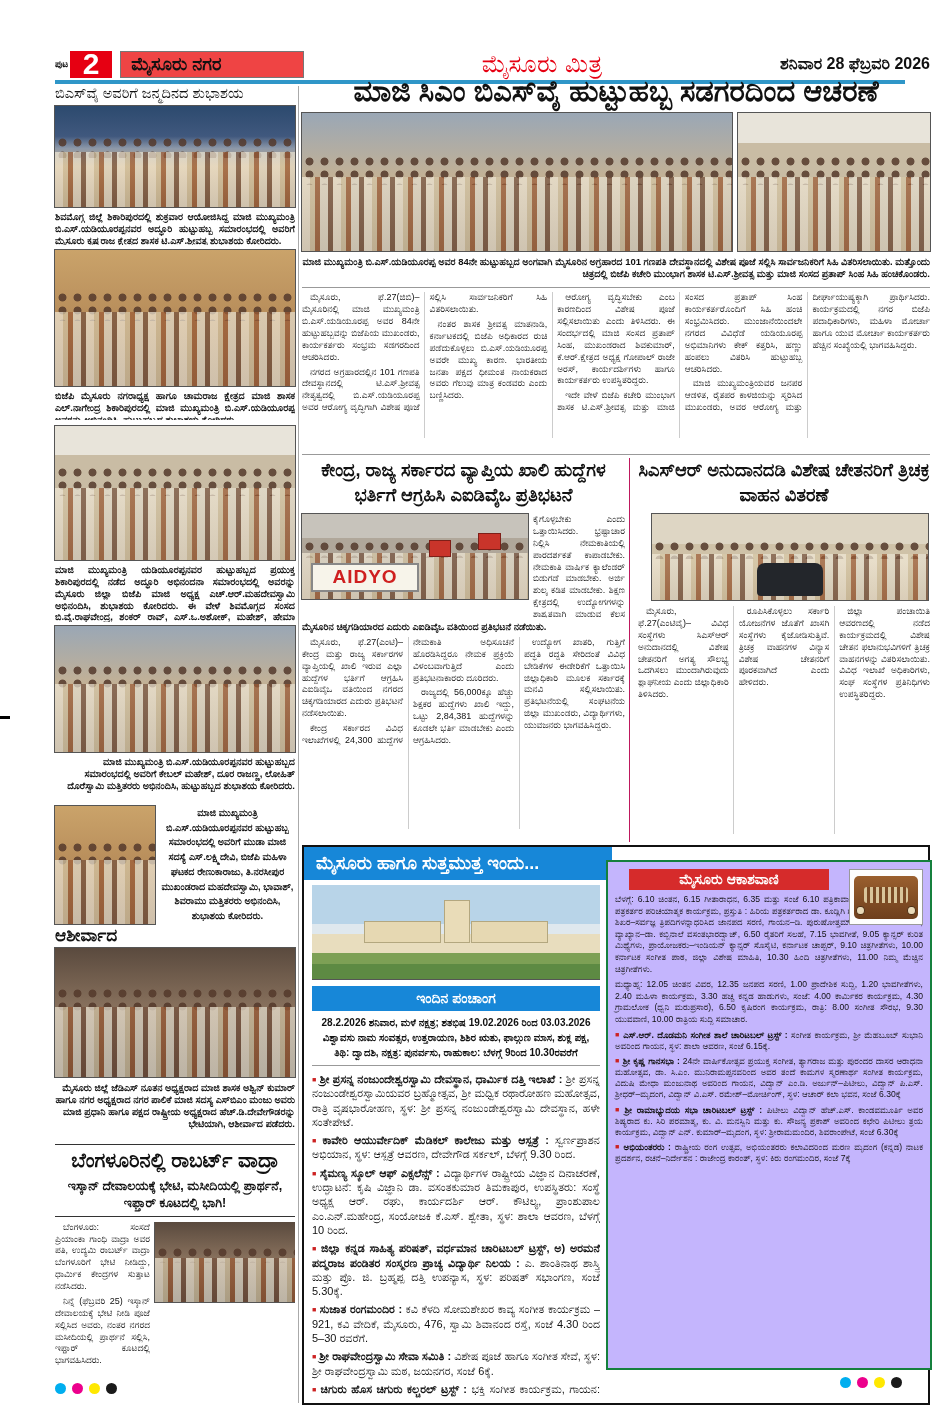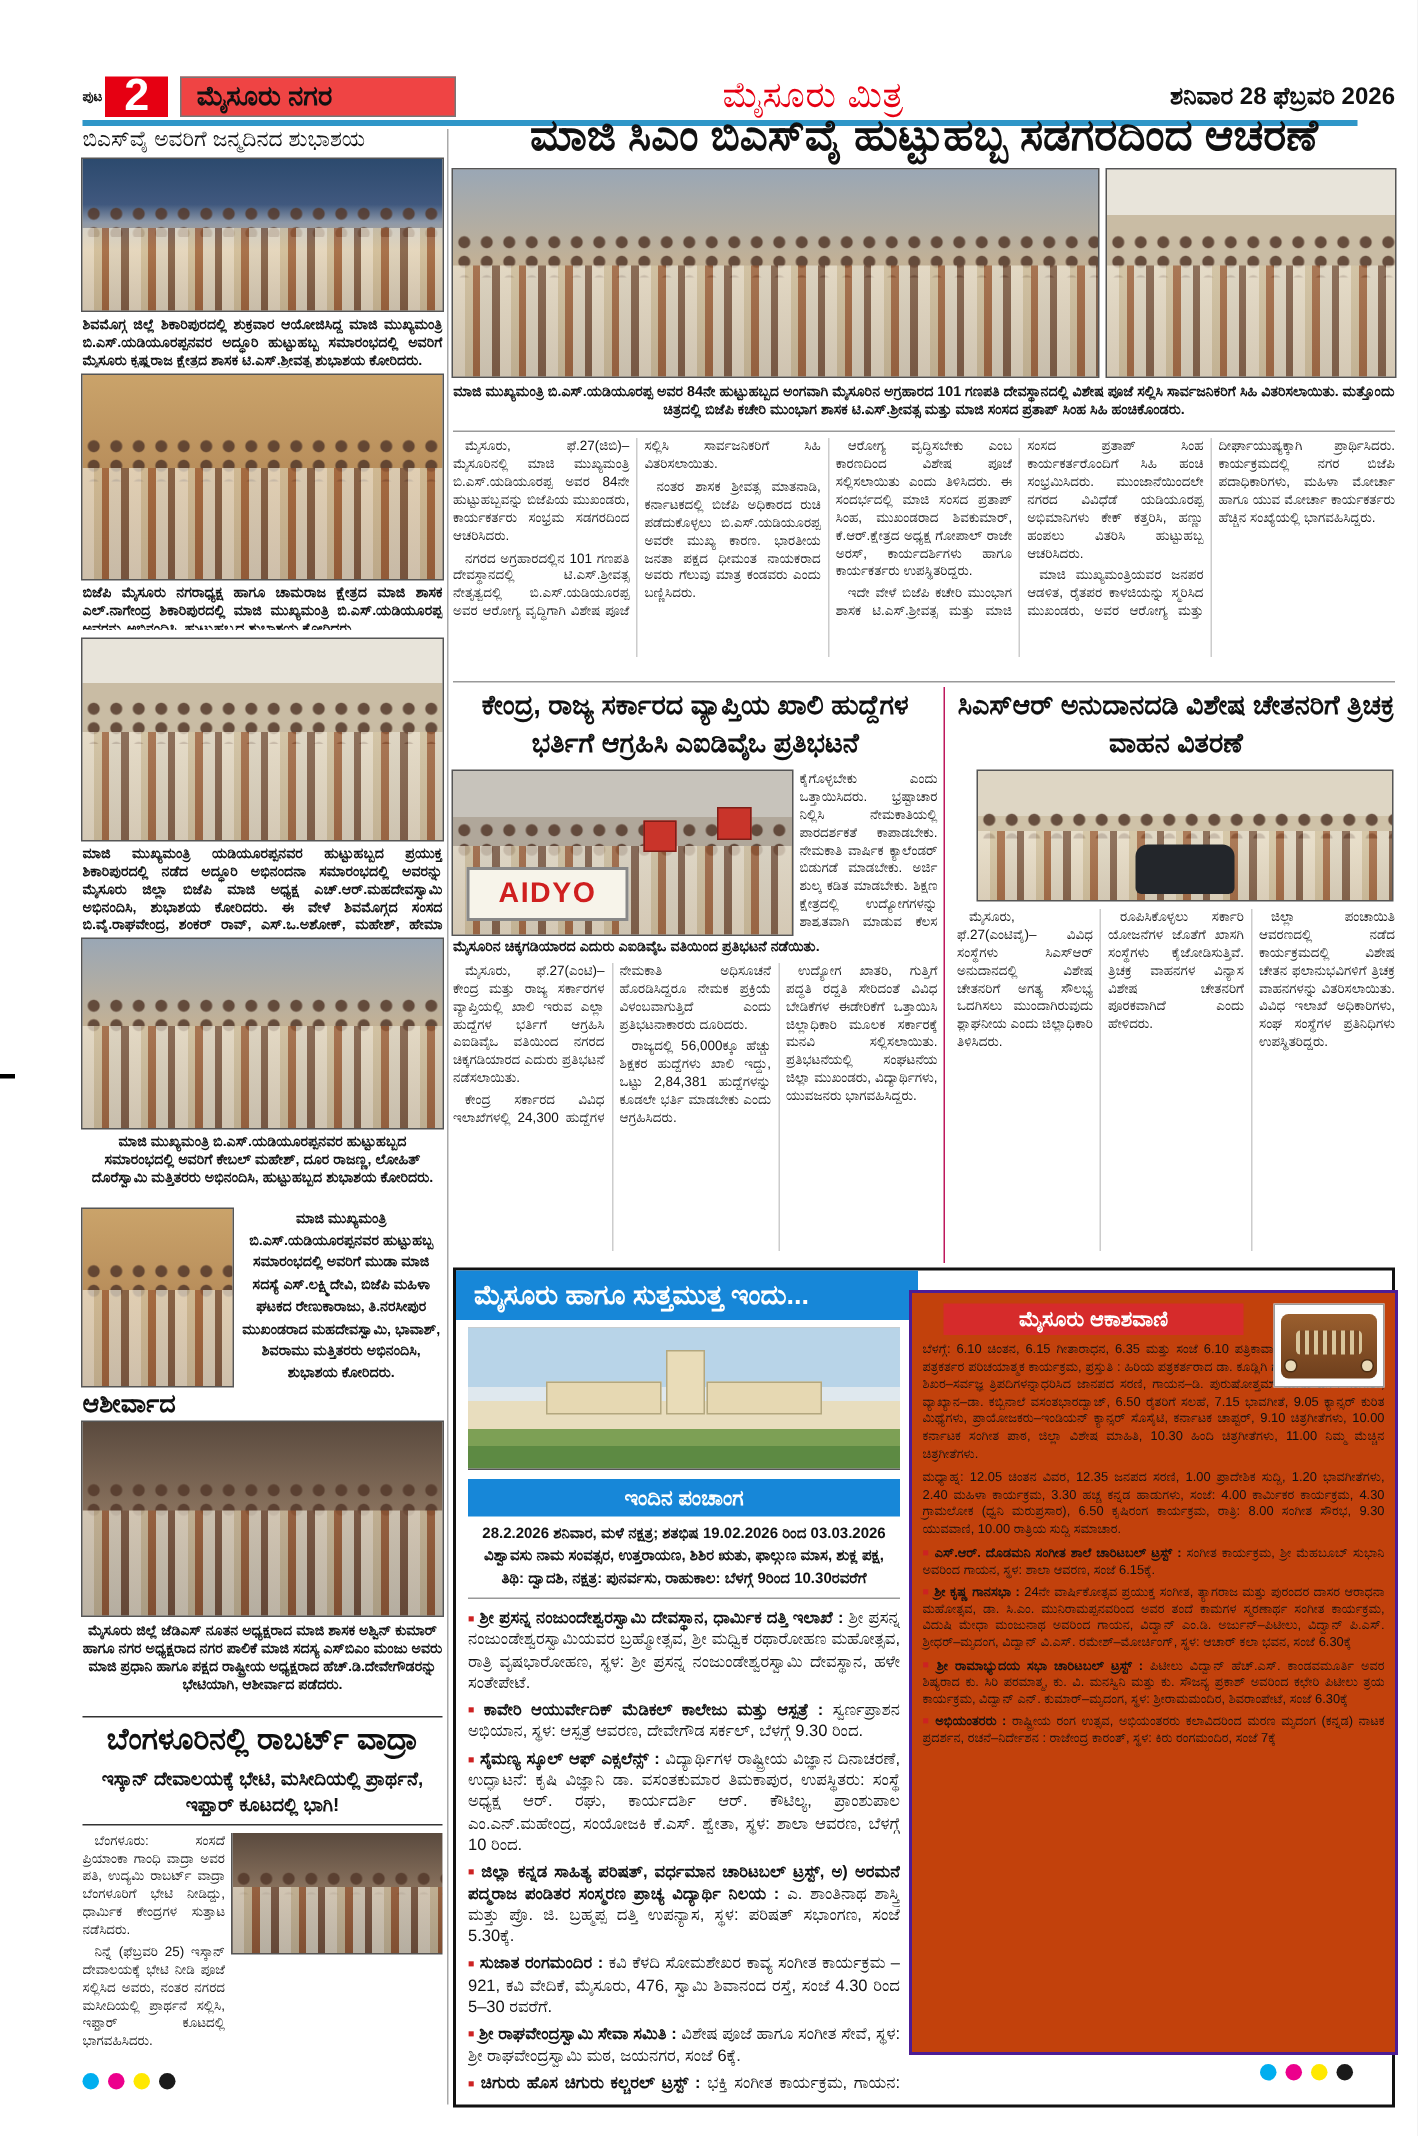--- a/index.html
+++ b/index.html
@@ -18,21 +18,21 @@
   .vrule{background:#aaa;width:1px}
   .hrule{background:#999;height:1px}
   
   .h-left{font-size:14.5px;font-weight:normal;line-height:1.1;margin:0 0 4px 0}
   .h-main{font-size:29px;font-weight:bold;text-align:center;line-height:1.08;margin:0}
   .h-mid{font-size:18px;font-weight:bold;text-align:center;line-height:1.4;margin:0}
   .h-vadra{font-size:20px;font-weight:bold;text-align:center;margin:4px 0 0 0}
   .sub-vadra{font-size:12.5px;font-weight:bold;text-align:center;line-height:1.35;
              border-bottom:1px solid #333;padding:3px 0 4px 0;margin-top:3px}
   .cap{font-size:9.5px;font-weight:bold;line-height:1.25;text-align:justify}
-  .cap-c{text-align:center}
+  .cap-c{text-align:right}
   .side-cap{font-size:9.5px;font-weight:bold;text-align:center;line-height:1.55}
   .cols{font-size:9px;line-height:1.32;text-align:justify;column-gap:10px;
         column-rule:1px solid #ccc;overflow:hidden}
   .c5{column-count:5}.c3{column-count:3}
   .bp{margin:0 0 3px 0;text-indent:8px}
   .smalltxt{font-size:9px;line-height:1.32;text-align:justify;overflow:hidden}
   .ashir{font-size:17px;font-weight:bold;margin:2px 0}
   
   .photo{position:relative;outline:1px solid #555;overflow:hidden;background:#b9a98f}
   .people::before{content:"";position:absolute;left:0;right:0;top:30%;height:22%;
@@ -62,22 +62,22 @@
       background:repeating-linear-gradient(90deg,#d9c59a 0 3px,#7a4a24 3px 6px)}
   .radio-knob{position:absolute;bottom:16%;width:9%;height:14%;border-radius:50%;background:#e8d9b8;border:1px solid #4d2e14}
   
   .evtbox{border:2px solid #111;background:#fff}
   .evt-head{position:absolute;left:0;top:0;width:296px;height:33px;background:#1787d8;color:#fff;
             font-weight:bold;font-size:18px;display:flex;align-items:center;padding-left:12px}
   .pan-head{background:#1787d8;color:#fff;text-align:center;font-weight:bold;font-size:14px;padding:4px 0;margin-top:7px}
   .pan-text{font-size:10px;font-weight:bold;text-align:center;line-height:1.5;margin-top:4px}
   .ev{font-size:11px;line-height:1.3;text-align:justify;margin-bottom:4px}
   .blt::before{content:"■";color:#c22;font-size:7px;margin-right:3px;vertical-align:1px}
-  .ak-box{position:absolute;left:302px;top:13px;width:308px;bottom:33px;border:2px solid #4c1d95;
-          background:#c2410c;padding:5px 7px;overflow:hidden}
+  .ak-box{position:absolute;left:302px;top:13px;width:308px;bottom:33px;border:2px solid #15803d;
+          background:#c4b5fd;padding:5px 7px;overflow:hidden}
   .ak-head{background:#d62b2b;color:#fff;text-align:center;font-weight:bold;font-size:14px;
            padding:2px 0;width:200px;margin:2px 0 4px 14px}
   .ak-intro p{font-size:8.6px;line-height:1.35;text-align:justify;margin:0 0 4px 0}
   
   .dots span{width:11px;height:11px;border-radius:50%;display:inline-block;margin-right:6px}
   .d-c{background:#00aeef}.d-m{background:#ec008c}.d-y{background:#ffe800}.d-k{background:#1a1a1a}
   .regmark{background:#000}
 </style>
 </head>
 <body>
@@ -153,21 +153,21 @@
         <p class="bp">ಆರೋಗ್ಯ ವೃದ್ಧಿಸಬೇಕು ಎಂಬ ಕಾರಣದಿಂದ ವಿಶೇಷ ಪೂಜೆ ಸಲ್ಲಿಸಲಾಯಿತು ಎಂದು ತಿಳಿಸಿದರು. ಈ ಸಂದರ್ಭದಲ್ಲಿ ಮಾಜಿ ಸಂಸದ ಪ್ರತಾಪ್ ಸಿಂಹ, ಮುಖಂಡರಾದ ಶಿವಕುಮಾರ್, ಕೆ.ಆರ್.ಕ್ಷೇತ್ರದ ಅಧ್ಯಕ್ಷ ಗೋಪಾಲ್ ರಾಜೇ ಅರಸ್, ಕಾರ್ಯದರ್ಶಿಗಳು ಹಾಗೂ ಕಾರ್ಯಕರ್ತರು ಉಪಸ್ಥಿತರಿದ್ದರು.</p>
         <p class="bp">ಇದೇ ವೇಳೆ ಬಿಜೆಪಿ ಕಚೇರಿ ಮುಂಭಾಗ ಶಾಸಕ ಟಿ.ಎಸ್.ಶ್ರೀವತ್ಸ ಮತ್ತು ಮಾಜಿ ಸಂಸದ ಪ್ರತಾಪ್ ಸಿಂಹ ಕಾರ್ಯಕರ್ತರೊಂದಿಗೆ ಸಿಹಿ ಹಂಚಿ ಸಂಭ್ರಮಿಸಿದರು. ಮುಂಜಾನೆಯಿಂದಲೇ ನಗರದ ವಿವಿಧೆಡೆ ಯಡಿಯೂರಪ್ಪ ಅಭಿಮಾನಿಗಳು ಕೇಕ್ ಕತ್ತರಿಸಿ, ಹಣ್ಣು ಹಂಪಲು ವಿತರಿಸಿ ಹುಟ್ಟುಹಬ್ಬ ಆಚರಿಸಿದರು.</p>
         <p class="bp">ಮಾಜಿ ಮುಖ್ಯಮಂತ್ರಿಯವರ ಜನಪರ ಆಡಳಿತ, ರೈತಪರ ಕಾಳಜಿಯನ್ನು ಸ್ಮರಿಸಿದ ಮುಖಂಡರು, ಅವರ ಆರೋಗ್ಯ ಮತ್ತು ದೀರ್ಘಾಯುಷ್ಯಕ್ಕಾಗಿ ಪ್ರಾರ್ಥಿಸಿದರು. ಕಾರ್ಯಕ್ರಮದಲ್ಲಿ ನಗರ ಬಿಜೆಪಿ ಪದಾಧಿಕಾರಿಗಳು, ಮಹಿಳಾ ಮೋರ್ಚಾ ಹಾಗೂ ಯುವ ಮೋರ್ಚಾ ಕಾರ್ಯಕರ್ತರು ಹೆಚ್ಚಿನ ಸಂಖ್ಯೆಯಲ್ಲಿ ಭಾಗವಹಿಸಿದ್ದರು.</p>
       </div>
   </div>
   <div class="abs hrule" style="left:302px;top:454px;width:628px"></div>
 
   <div class="abs" style="left:302px;top:458px;width:328px;height:384px;border-right:1px solid #be185d;padding-right:4px;box-sizing:border-box">
     <div class="h-mid" style="height:52px;overflow:hidden">ಕೇಂದ್ರ, ರಾಜ್ಯ ಸರ್ಕಾರದ ವ್ಯಾಪ್ತಿಯ ಖಾಲಿ ಹುದ್ದೆಗಳ ಭರ್ತಿಗೆ ಆಗ್ರಹಿಸಿ ಎಐಡಿವೈಒ ಪ್ರತಿಭಟನೆ</div>
     <div style="display:flex;gap:5px;margin-top:4px">
-      <div class="photo ph-aidyo people" style="width:226px;height:109px;flex:none">
+      <div class="photo ph-aidyo people" style="width:226px;height:85px;flex:none">
         <div class="placard" style="left:56%;top:30%"></div>
         <div class="placard" style="left:78%;top:22%"></div>
         <div class="aidyo-banner">
             <span>AIDYO</span>
           </div>
       </div>
       <div class="smalltxt" style="flex:1;height:104px">ಕೈಗೊಳ್ಳಬೇಕು ಎಂದು ಒತ್ತಾಯಿಸಿದರು. ಭ್ರಷ್ಟಾಚಾರ ನಿಲ್ಲಿಸಿ ನೇಮಕಾತಿಯಲ್ಲಿ ಪಾರದರ್ಶಕತೆ ಕಾಪಾಡಬೇಕು. ನೇಮಕಾತಿ ವಾರ್ಷಿಕ ಕ್ಯಾಲೆಂಡರ್ ಬಿಡುಗಡೆ ಮಾಡಬೇಕು. ಅರ್ಜಿ ಶುಲ್ಕ ಕಡಿತ ಮಾಡಬೇಕು. ಶಿಕ್ಷಣ ಕ್ಷೇತ್ರದಲ್ಲಿ ಉದ್ಯೋಗಗಳನ್ನು ಶಾಶ್ವತವಾಗಿ ಮಾಡುವ ಕೆಲಸ ಆಗಬೇಕು.</div>
     </div>
     <div class="cap" style="margin-top:3px">ಮೈಸೂರಿನ ಚಿಕ್ಕಗಡಿಯಾರದ ಎದುರು ಎಐಡಿವೈಒ ವತಿಯಿಂದ ಪ್ರತಿಭಟನೆ ನಡೆಯಿತು.</div>
     <div class="cols c3" style="height:192px;margin-top:4px">

